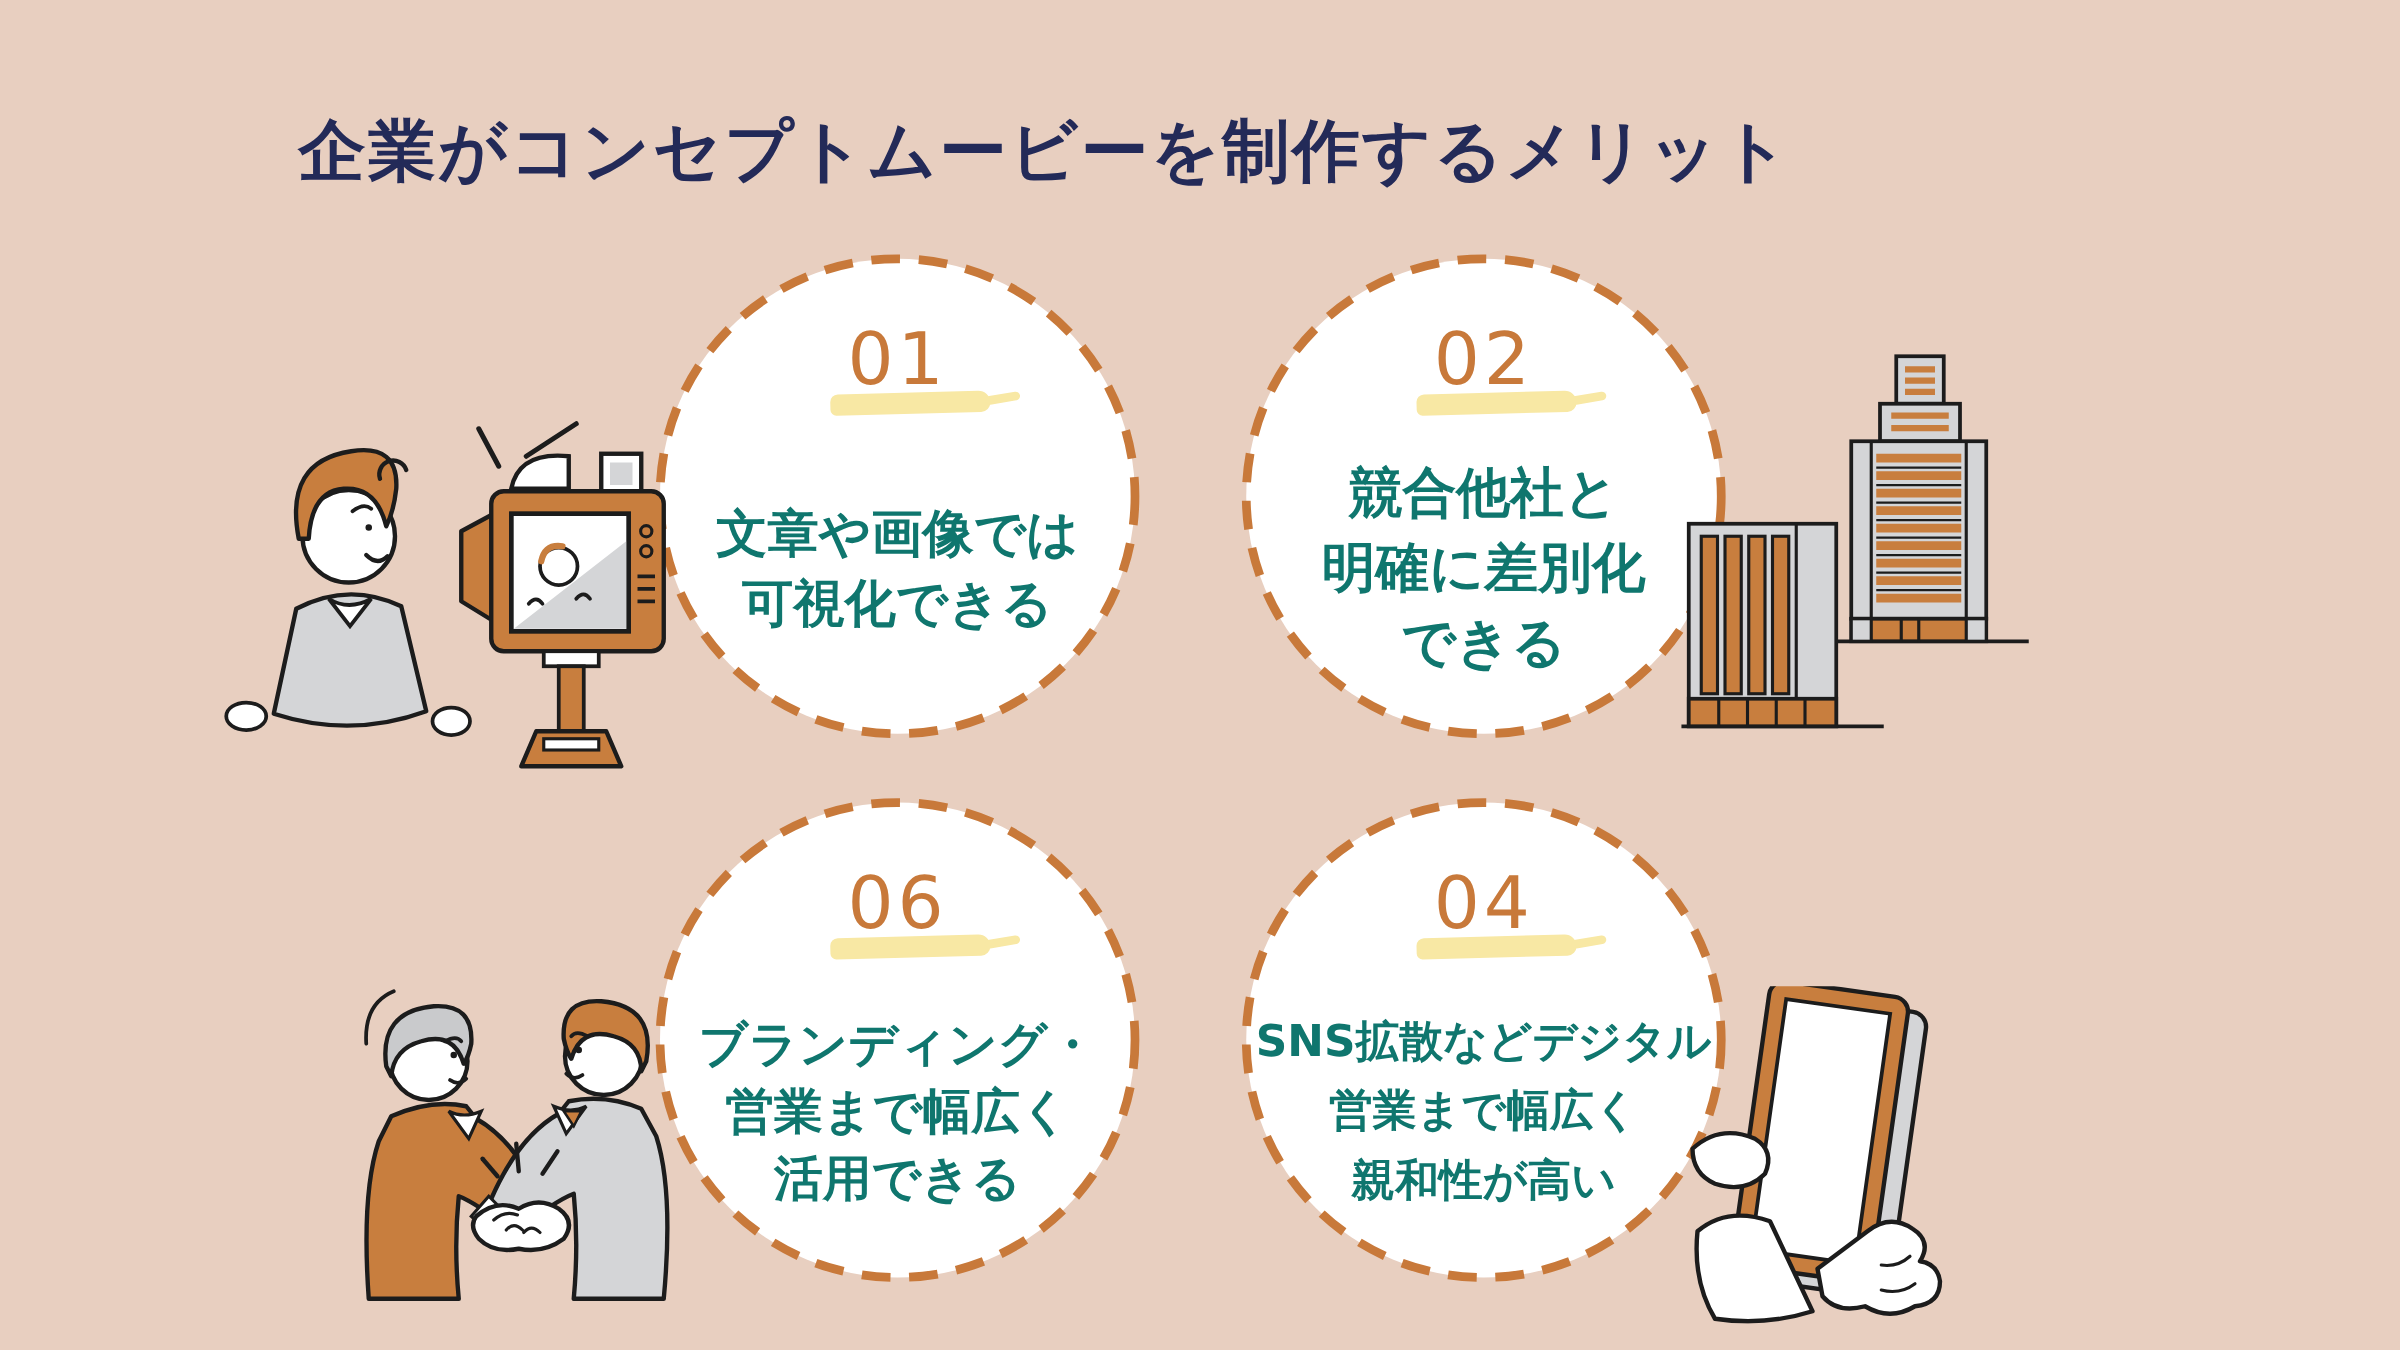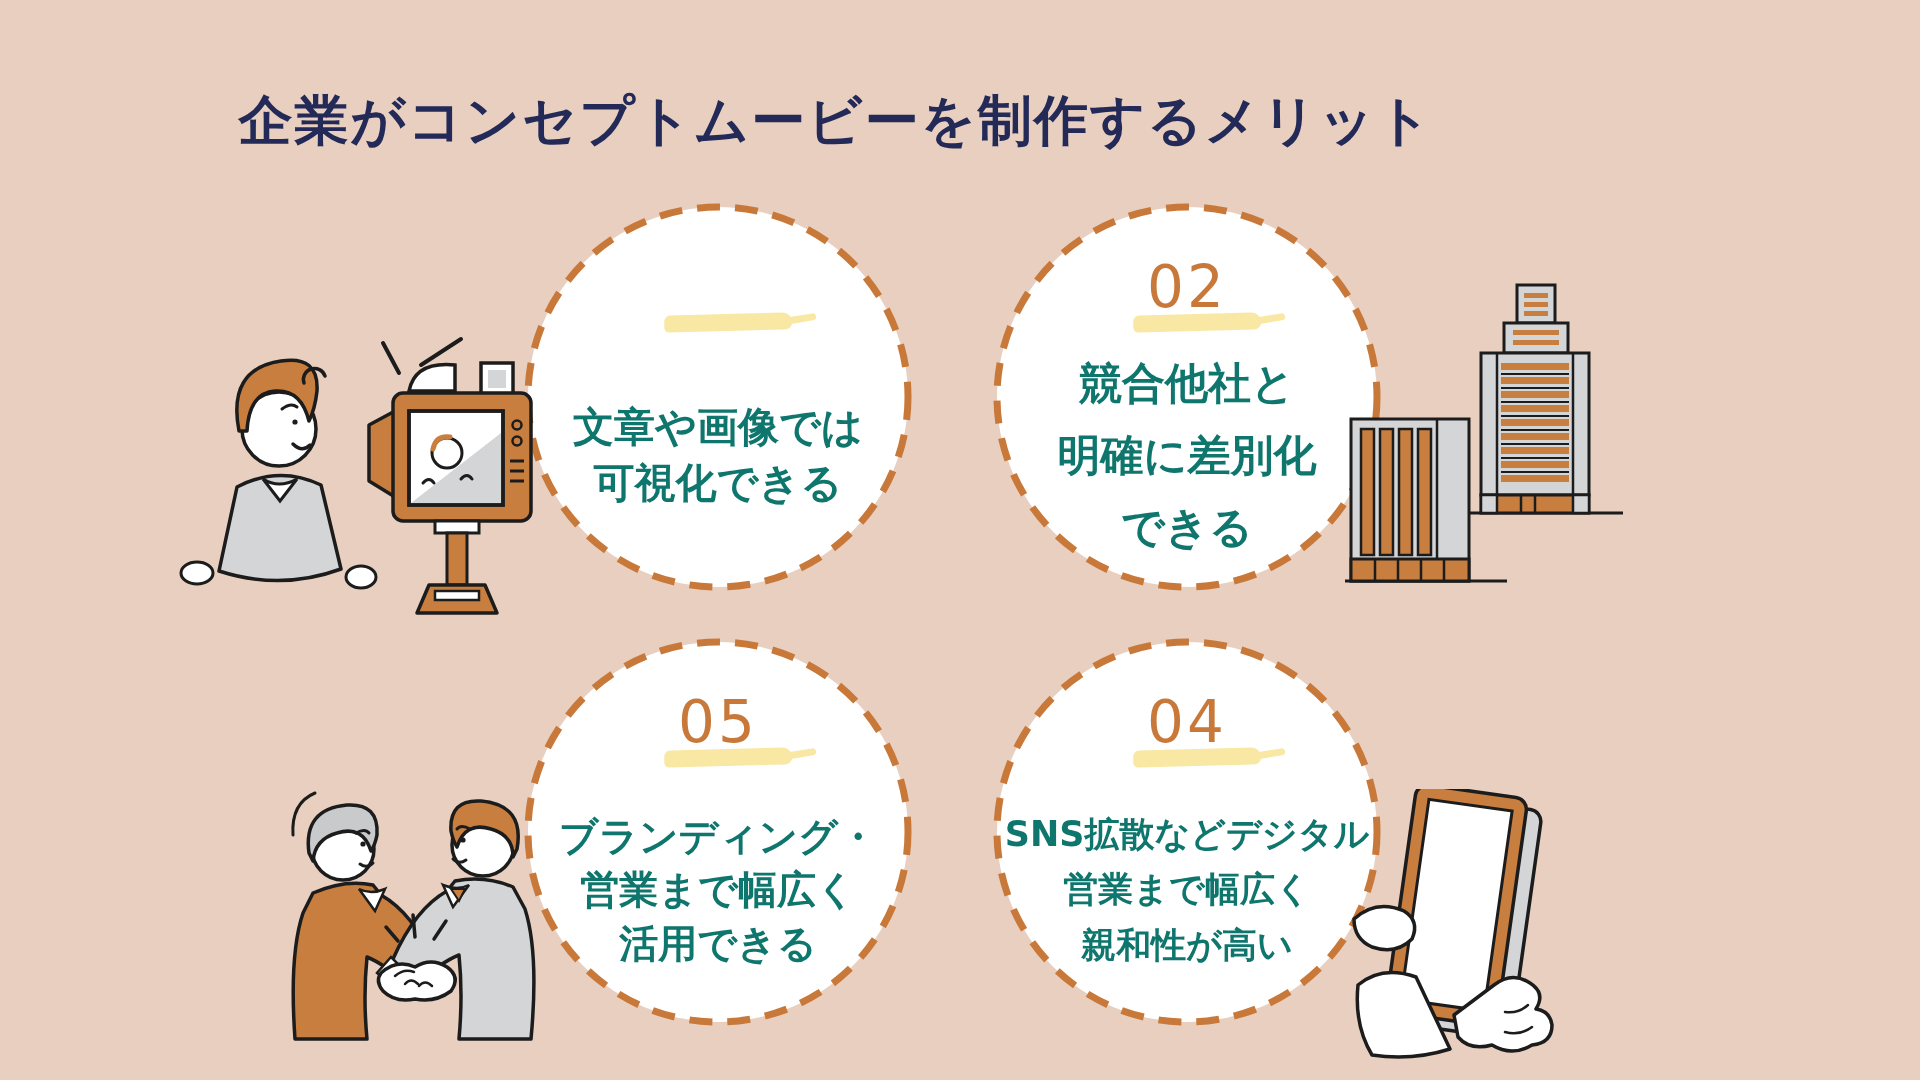--- a/index.html
+++ b/index.html
@@ -42,21 +42,21 @@
     width:28px;height:7px;background:#f8e8a4;
     border-radius:4px;transform:rotate(-8deg);
   }
 
   .text{
     position:absolute;top:150px;bottom:34px;left:8px;right:8px;
     display:flex;flex-direction:column;justify-content:center;align-items:center;
     text-align:center;font-weight:bold;color:#0f766e;z-index:3;
   }
   #card1 .text{font-size:41px;line-height:1.37;}
-  #card2 .text{font-size:43px;line-height:1.40;gap:12px;}
+  #card2 .text{font-size:43px;line-height:1.40;}
   #card3 .text{font-size:39px;line-height:1.36;}
   #card4 .text{font-size:35px;line-height:1.58;}
   .card-line{white-space:nowrap;}
   .card-line:empty{display:none;}
 
   .illo{position:absolute;z-index:4;}
   #illo-camera{left:163px;top:292px;}
   #illo-buildings{left:1345px;top:240px;}
   #illo-handshake{left:263px;top:750px;}
   #illo-phone{left:1352px;top:752px;}
@@ -66,20 +66,21 @@
 
 <div class="canvas">
 
   <div class="title">企業がコンセプトムービーを制作するメリット</div>
 
   <div class="card" id="card1">
     <svg class="ring" viewBox="0 0 390 390">
       <circle cx="195" cy="195" r="190" fill="#ffffff" stroke="#c8793a" stroke-width="7" stroke-dasharray="23 15"></circle>
     </svg>
     <div class="hl"></div>
+    <div class="num">01</div>
     <div class="text">
       <div class="card-line">文章や画像では</div>
       <div class="card-line">可視化できる</div>
 
     </div>
   </div>
 
   <div class="card" id="card2">
     <svg class="ring" viewBox="0 0 390 390">
       <circle cx="195" cy="195" r="190" fill="#ffffff" stroke="#c8793a" stroke-width="7" stroke-dasharray="23 15"></circle>
@@ -92,21 +93,21 @@
       <div class="card-line">できる</div>
 
     </div>
   </div>
 
   <div class="card" id="card3">
     <svg class="ring" viewBox="0 0 390 390">
       <circle cx="195" cy="195" r="190" fill="#ffffff" stroke="#c8793a" stroke-width="7" stroke-dasharray="23 15"></circle>
     </svg>
     <div class="hl"></div>
-    <div class="num">05</div>
+    <div class="num">06</div>
     <div class="text">
       <div class="card-line">ブランディング・</div>
       <div class="card-line">営業まで幅広く</div>
       <div class="card-line">活用できる</div>
     </div>
   </div>
 
   <div class="card" id="card4">
     <svg class="ring" viewBox="0 0 390 390">
       <circle cx="195" cy="195" r="190" fill="#ffffff" stroke="#c8793a" stroke-width="7" stroke-dasharray="23 15"></circle>

